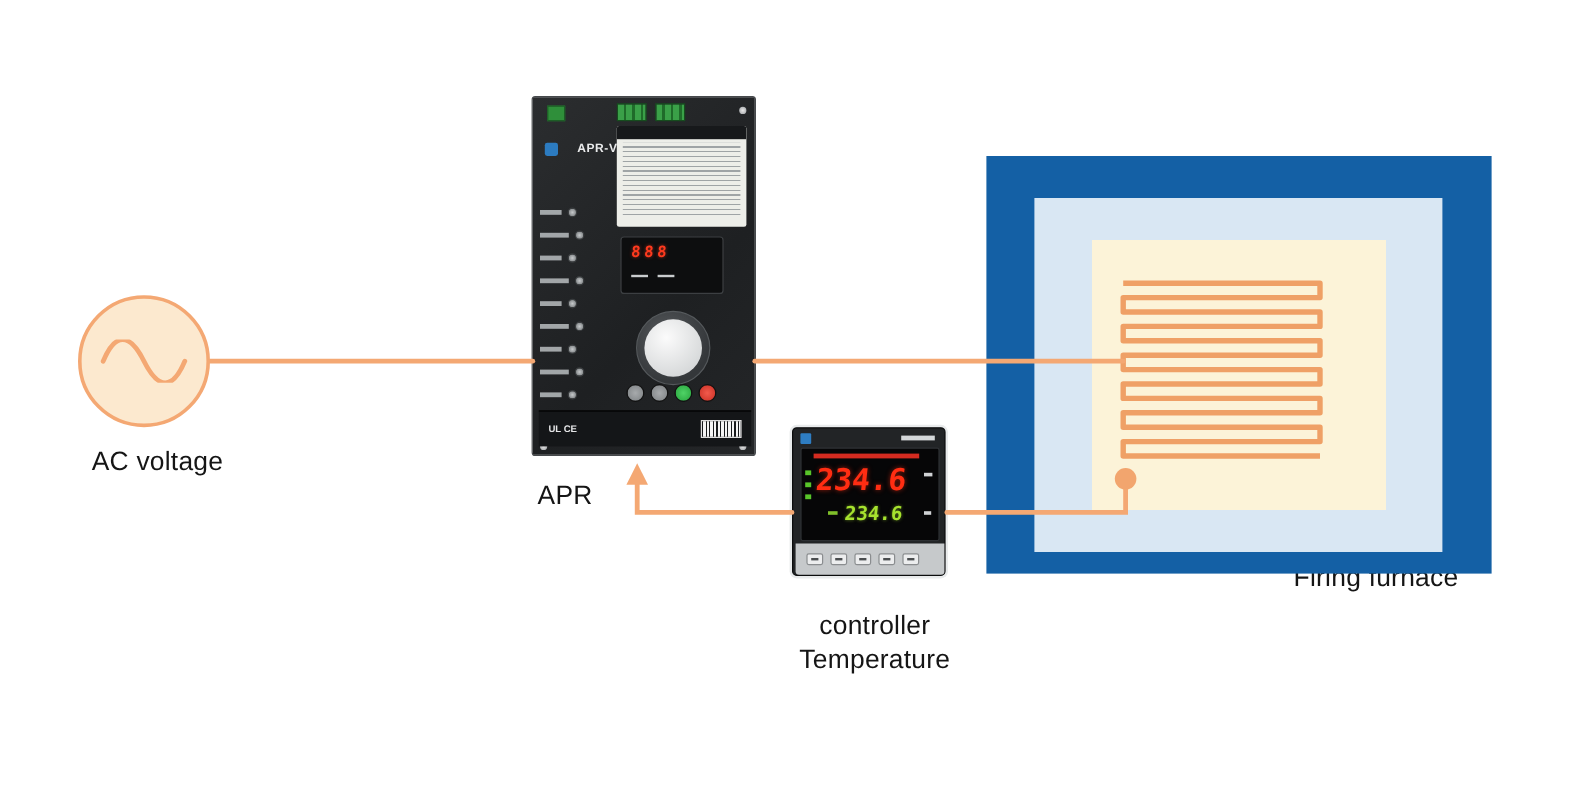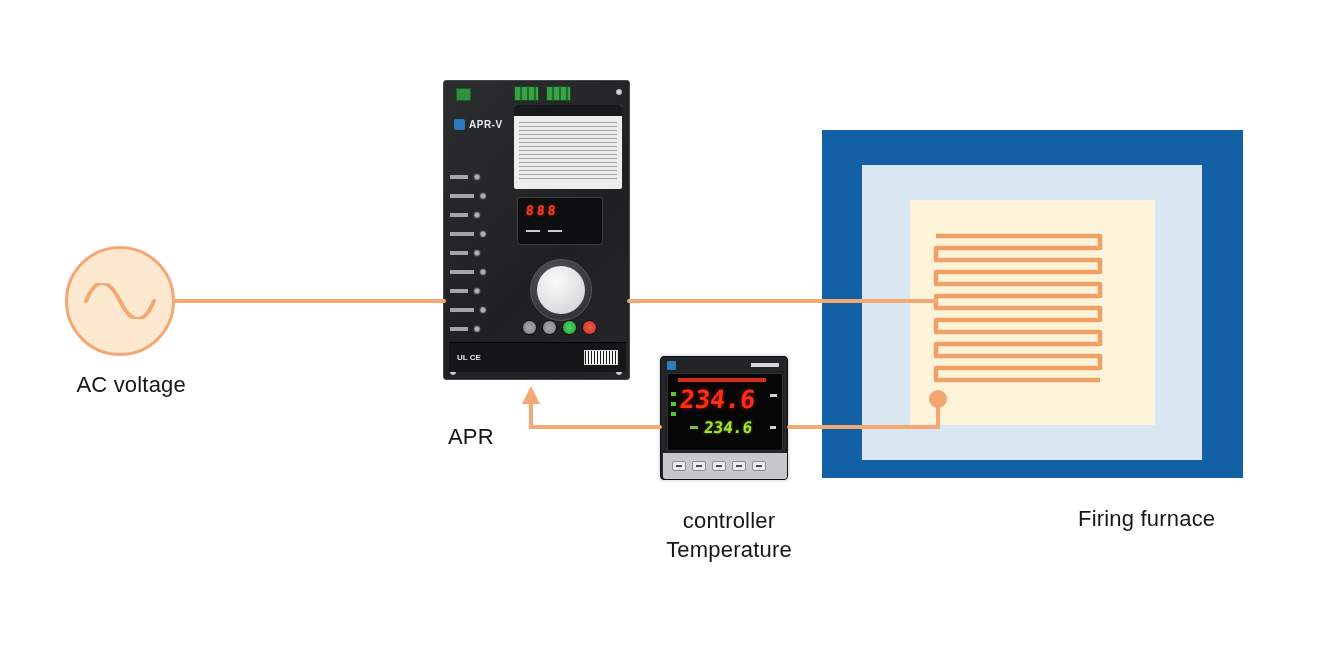--- a/index.html
+++ b/index.html
@@ -21,21 +21,21 @@
   .apr { position: absolute; left: 443px; top: 80px; width: 187px; height: 300px;
     background: linear-gradient(135deg, #2B2D2F, #1E2022 60%, #242628);
     border: 1px solid #46494C; border-radius: 3px; z-index: 5; }
   .apr .screw { position: absolute; width: 6px; height: 6px; border-radius: 50%;
     background: radial-gradient(#E8E8E8, #9A9DA0); }
   .apr-green-chip { position: absolute; left: 12px; top: 7px; width: 15px; height: 13px;
     background: #2F8F3A; border: 1px solid #1D5D26; }
   .apr-terminal { position: absolute; top: 5px; width: 25px; height: 15px;
     background: repeating-linear-gradient(90deg, #3AA048 0 5px, #1F6B2A 5px 7px);
     border: 1px solid #164D1E; }
-  .apr-brand { position: absolute; left: 10px; top: 38px; display: flex; align-items: center; gap: 4px; }
+  .apr-brand { position: absolute; left: 10px; top: 38px; display: flex; align-items: center; gap: 16px; }
   .apr-logo { width: 11px; height: 11px; background: #2C7BC0; border-radius: 2px; }
   .apr-model { color: #E9EAEB; font-size: 10px; font-weight: bold; letter-spacing: .5px; }
   .apr-info-label { position: absolute; left: 70px; top: 24px; width: 108px; height: 84px;
     background: #EDEEE9; border-radius: 2px; overflow: hidden; }
   .apr-info-header { height: 11px; background: #17191B; margin-bottom: 3px; }
   .apr-info-lines { margin: 2px 5px; height: 62px;
     background: repeating-linear-gradient(180deg, rgba(90,95,98,0) 0 3px, #9FA4A6 3px 4px); }
   .apr-terminal-col { position: absolute; left: 6px; top: 86px; width: 60px; }
   .terminal-row { display: flex; align-items: center; gap: 5px; height: 19px; }
   .terminal-row .txtbar { width: 24px; height: 4px; background: #B9BDBF; opacity: .85; }
@@ -56,21 +56,21 @@
   .apr-buttons { position: absolute; left: 78px; top: 239px; display: flex; gap: 5px; }
   .apr-btn { width: 15px; height: 15px; border-radius: 50%; border: 1px solid #111; }
   .apr-btn.b1, .apr-btn.b2 { background: radial-gradient(#A7AAAC, #7C8083); }
   .apr-btn.b3 { background: radial-gradient(#4FD266, #27A33C); }
   .apr-btn.b4 { background: radial-gradient(#F25A4C, #C92F24); }
   .apr-cert { position: absolute; left: 5px; top: 261px; width: 177px; height: 30px;
     background: #141618; border-top: 1px solid #000; display: flex; align-items: center;
     gap: 8px; padding: 0 8px; color: #E4E5E6; font-size: 8px; font-weight: bold; justify-content: space-between; }
   .apr-barcode { margin-left: auto; width: 34px; height: 15px; background:
     repeating-linear-gradient(90deg, #181A1C 0 1px, #F4F4F4 1px 3px); border: 1px solid #ddd; }
-  .apr-label-text { left: 448px; top: 424px; }
+  .apr-label-text { left: 448px; top: 400px; }
 
   
   .tctrl { position: absolute; left: 660px; top: 356px; width: 128px; height: 124px;
     background: #222426; border-radius: 4px; border: 1px solid #0C0D0E;
     box-shadow: 0 0 0 2px #E9EBEC; z-index: 5; }
   .tctrl-top { position: relative; height: 16px; }
   .tctrl-logo { position: absolute; left: 6px; top: 4px; width: 9px; height: 9px;
     background: #2E7DC2; border-radius: 1px; }
   .tctrl-top .txtbar { position: absolute; right: 8px; top: 6px; width: 28px; height: 4px; background: #D4D7D9; }
   .tctrl-display { position: absolute; left: 6px; top: 16px; width: 116px; height: 78px;
@@ -93,21 +93,21 @@
   .tctrl-btn { width: 14px; height: 10px; background: #ECEDEE; border: 1px solid #8A8D8F;
     border-radius: 2px; display: flex; align-items: center; justify-content: center; }
   .tctrl-btn i { width: 6px; height: 2px; background: #4A4D4F; display: block; }
   .tctrl-label { left: 648px; top: 506px; width: 162px; text-align: center; line-height: 29px; }
 
   
   .furnace { position: absolute; left: 822px; top: 130px; width: 421px; height: 348px;
     background: #1460A5; z-index: 4; }
   .furnace-mid { position: absolute; left: 40px; top: 35px; width: 340px; height: 295px; background: #D9E7F3; }
   .furnace-inner { position: absolute; left: 48px; top: 35px; width: 245px; height: 225px; background: #FCF3D8; }
-  .furnace-label { left: 1078px; top: 506px; }
+  .furnace-label { left: 1078px; top: 468px; }
 </style>
 </head>
 <body>
 
 <div class="canvas">
 
   <div class="furnace">
     <div class="furnace-mid">
       <div class="furnace-inner"></div>
     </div>

